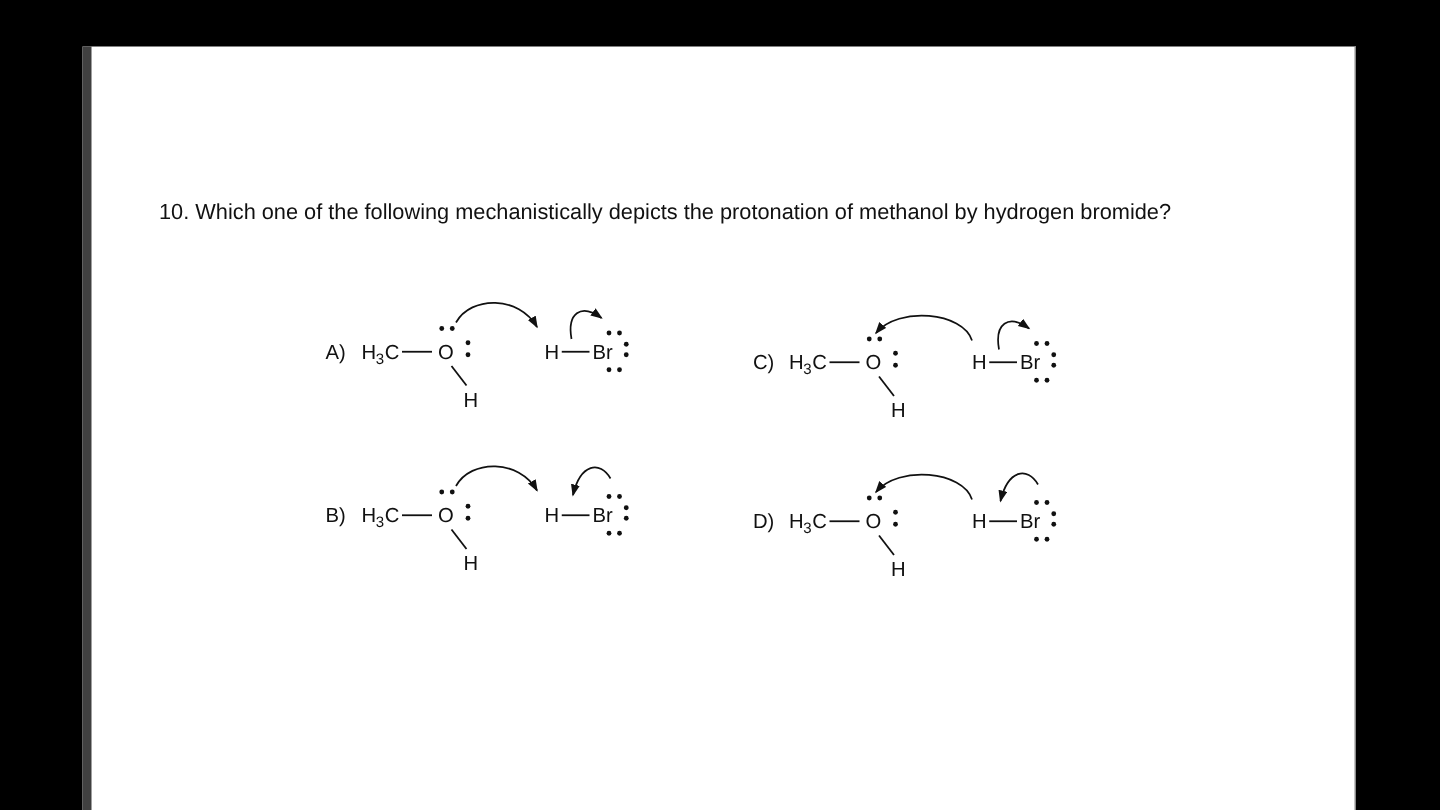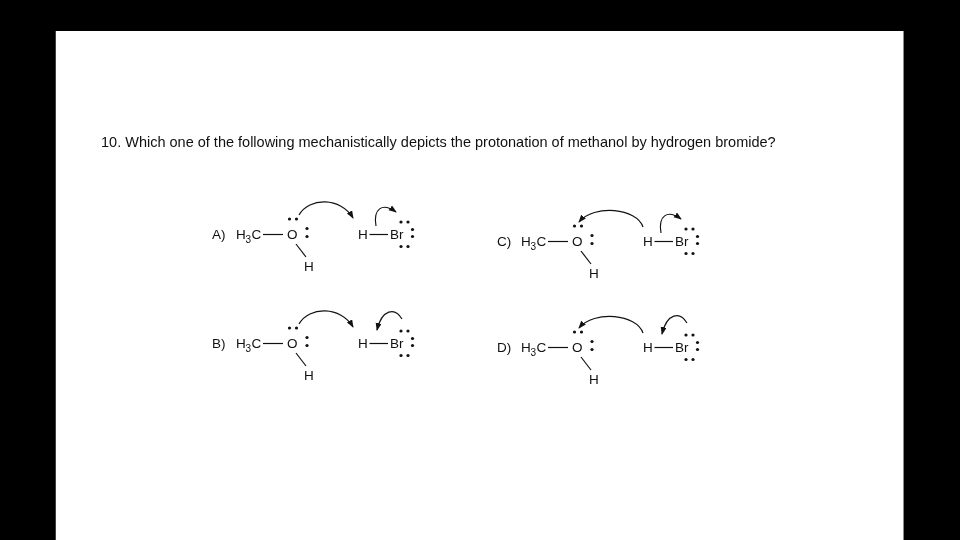--- a/index.html
+++ b/index.html
@@ -8,21 +8,21 @@
     background: #000000;
     position: relative;
     overflow: hidden;
     font-family: "Liberation Sans", sans-serif;
   }
   .slide {
     position: absolute;
     left: 55px; top: 31px;
     width: 849px; height: 509px;
     background: #ffffff;
-    border-left: 1px solid #404040;
+    border-left: 6px solid #404040;
     border-right: 1px solid #8a8a8a;
     box-sizing: border-box;
   }
   .question {
     position: absolute;
     left: 45px; top: 103px;          
     width: 690px;
     color: #111111;
     font-size: 14.5px;
     line-height: 16.5px;

